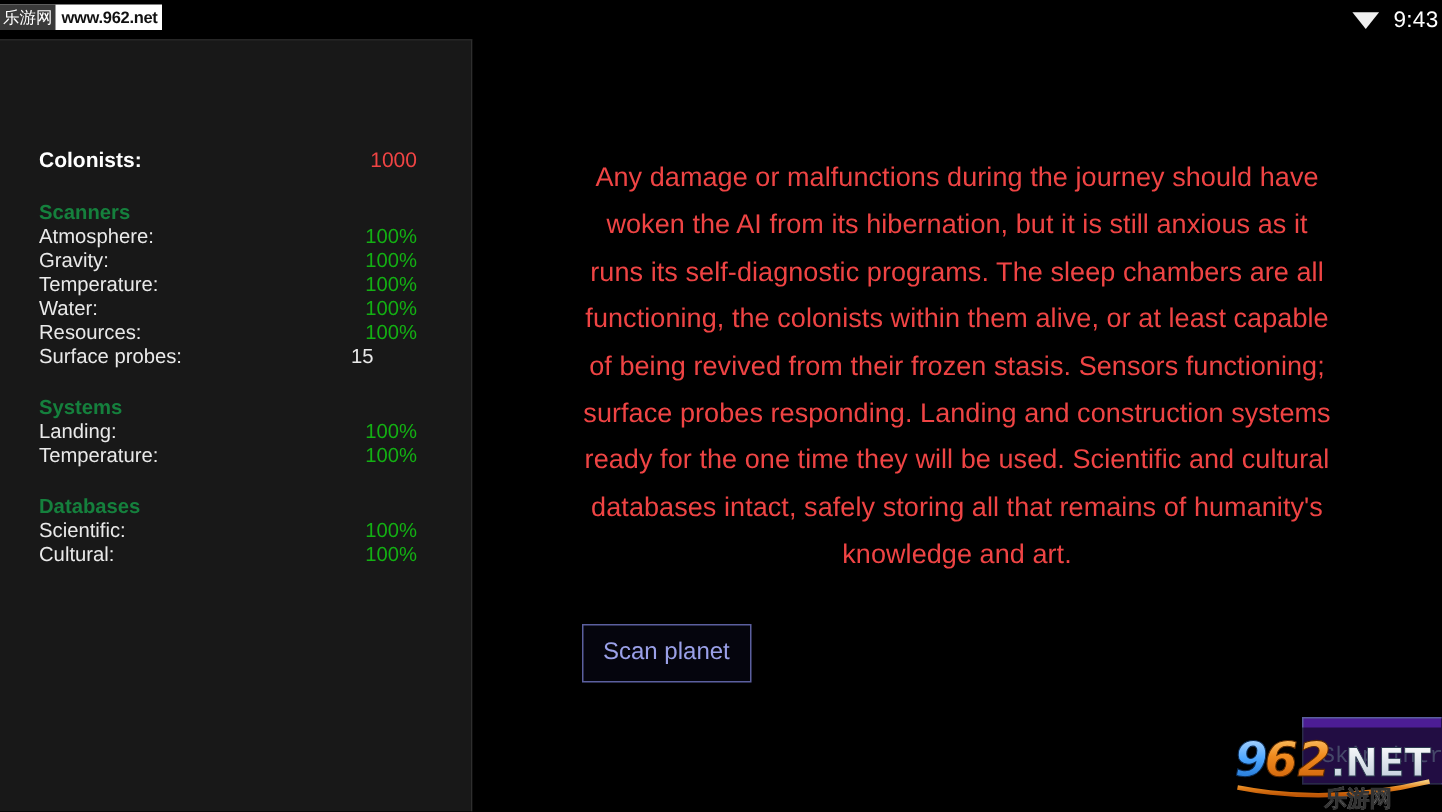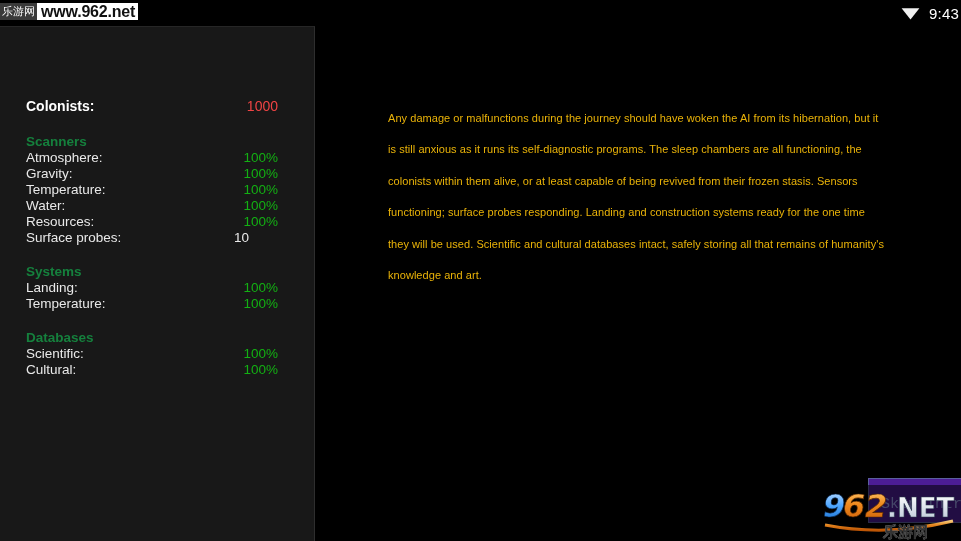--- a/index.html
+++ b/index.html
@@ -65,21 +65,21 @@
   .wm-cn {
     background: #3a3a3a;
     color: #ffffff;
     font-size: 11px;
     line-height: 15px;
     padding: 1px 2px;
     font-family: "DejaVu Sans", sans-serif;
   }
   .wm-url {
     color: #111111;
-    font-size: 16px;
+    font-size: 11px;
     font-weight: bold;
     margin-left: 4px;
     font-family: "Liberation Sans", sans-serif;
     letter-spacing: -0.2px;
   }
 
   
   .stats-panel {
     position: absolute;
     left: 0;
@@ -142,24 +142,25 @@
     top: 26px;
     width: 646px;
     height: 515px;
     background: #000000;
   }
   .narrative {
     position: absolute;
     left: 73px;
     top: 77px;
     width: 500px;
-    font-size: 11px;
+    font-size: 18px;
     line-height: 31.4px;
-    color: #eab308;
+    color: #ef4444;
     letter-spacing: 0.05px;
+    text-align: center;
   }
   .scan-button {
     position: absolute;
     left: 73px;
     top: 390px;
     border: 1px solid #5b5f9e;
     background: #05050d;
     color: #9aa0e8;
     font-size: 16px;
     line-height: 1;
@@ -238,21 +239,21 @@
     <div class="stat-row">
       <span class="label">Water:</span>
       <span class="value green">100%</span>
     </div>
     <div class="stat-row">
       <span class="label">Resources:</span>
       <span class="value green">100%</span>
     </div>
     <div class="stat-row">
       <span class="label">Surface probes:</span>
-      <span class="value plain">10</span>
+      <span class="value plain">15</span>
     </div>
 
     <div class="group-gap-sm"></div>
 
     <div class="stat-head">Systems</div>
     <div class="stat-row">
       <span class="label">Landing:</span>
       <span class="value green">100%</span>
     </div>
     <div class="stat-row">
@@ -270,20 +271,21 @@
     <div class="stat-row">
       <span class="label">Cultural:</span>
       <span class="value green">100%</span>
     </div>
 
   </div>
 </div>
 
 <div class="main-area">
   <div class="narrative">Any damage or malfunctions during the journey should have woken the AI from its hibernation, but it is still anxious as it runs its self-diagnostic programs. The sleep chambers are all functioning, the colonists within them alive, or at least capable of being revived from their frozen stasis. Sensors functioning; surface probes responding. Landing and construction systems ready for the one time they will be used. Scientific and cultural databases intact, safely storing all that remains of humanity's knowledge and art.</div>
+  <div class="scan-button">Scan planet</div>
   <div class="skip-button">Skip intro</div>
 </div>
 
 <svg class="watermark-logo" viewBox="0 0 140 62">
   <defs>
     <linearGradient id="gOrange" x1="0" y1="0" x2="0" y2="1">
       <stop offset="0%" stop-color="#ffd27a"></stop>
       <stop offset="45%" stop-color="#f08a1e"></stop>
       <stop offset="100%" stop-color="#c75a06"></stop>
     </linearGradient>

